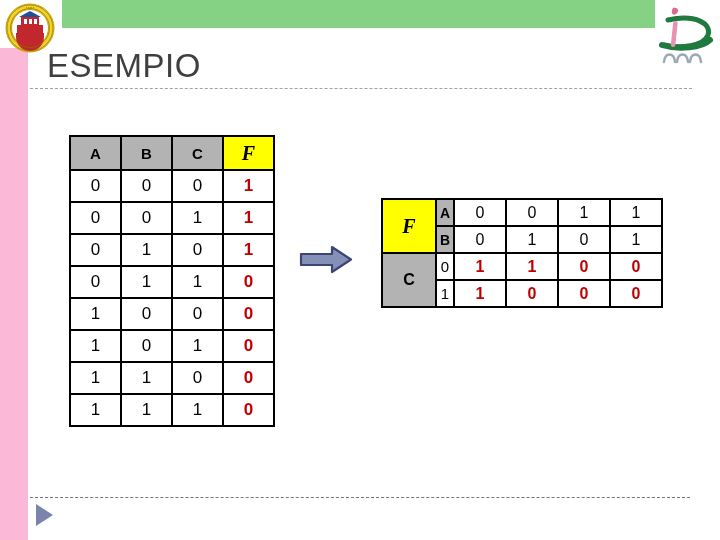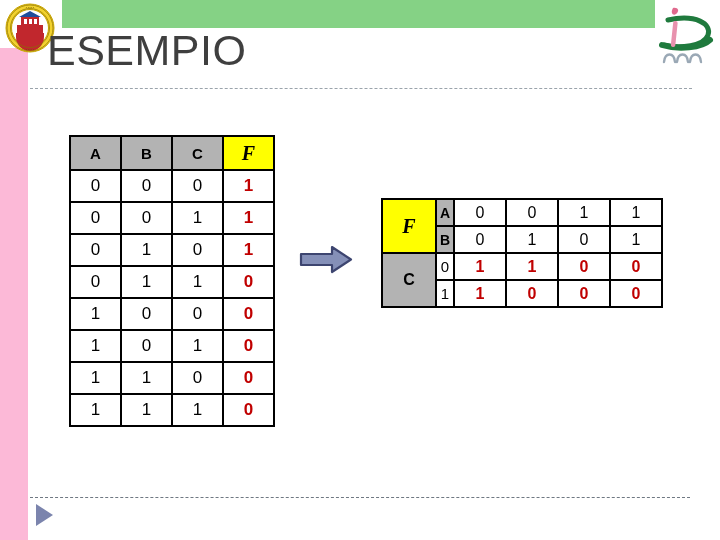--- a/index.html
+++ b/index.html
@@ -23,22 +23,22 @@
   }
 
   
   .seal{position:absolute;left:5px;top:3px;width:50px;height:50px;}
 
   
   .logo-right{position:absolute;left:652px;top:4px;width:66px;height:62px;}
 
   
   .title{
-    position:absolute;left:47px;top:32px;
-    font-size:43px;line-height:36px;
+    position:absolute;left:47px;top:48px;
+    font-size:33px;line-height:36px;
     color:#3f3f3f;letter-spacing:0.5px;
     font-weight:400;
     white-space:nowrap;
   }
   .rule-top{
     position:absolute;left:30px;top:88px;width:662px;height:0;
     border-top:1px dashed #9aa3ab;
   }
   .rule-bottom{
     position:absolute;left:30px;top:497px;width:660px;height:0;

